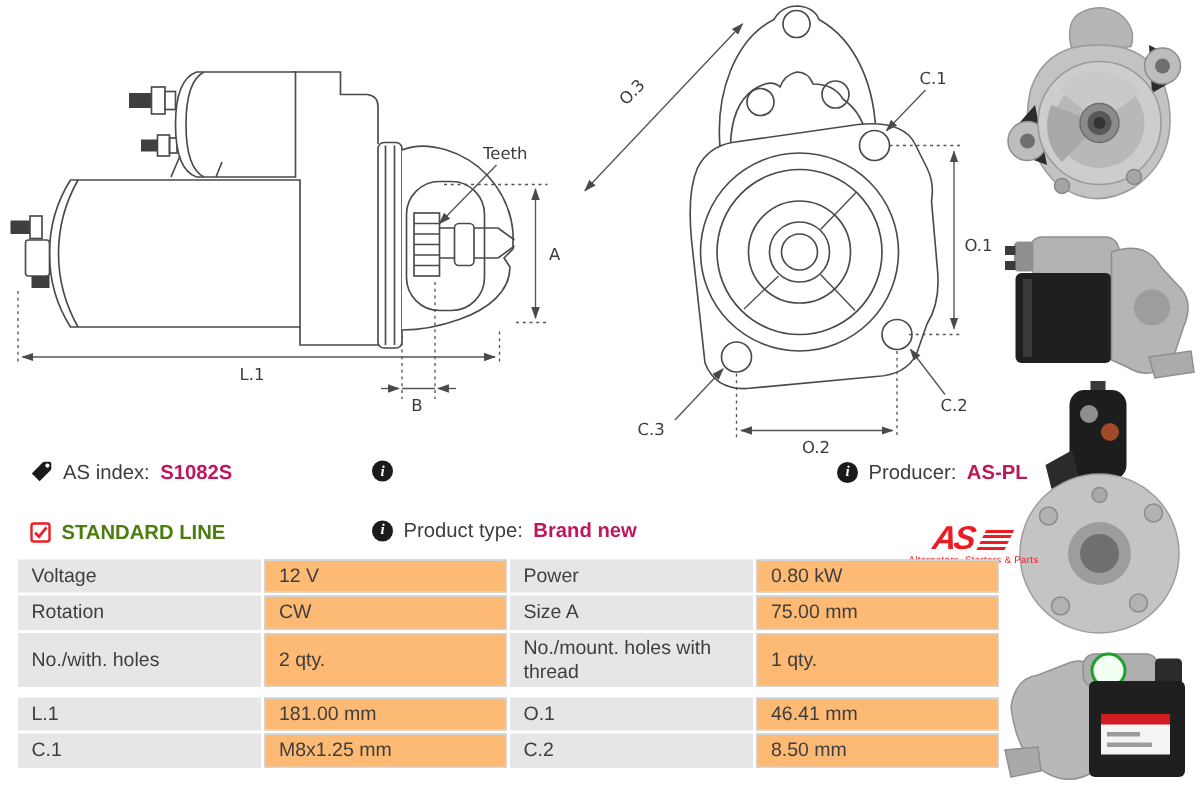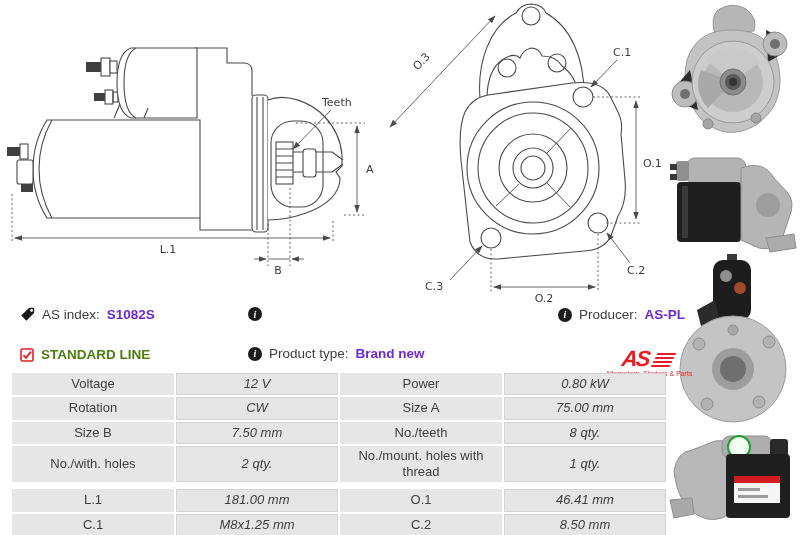--- a/index.html
+++ b/index.html
@@ -16,38 +16,38 @@
   .photo { flex:0 0 auto; }
   .photo svg { display:block; }
 
   
   .info { position:absolute; left:0; top:307px; width:700px; height:60px; font-size:13.5px; }
   .info-col { position:absolute; top:0; display:flex; flex-direction:column; gap:25px; }
   .col1 { left:20px;  width:215px; }
   .col2 { left:248px; width:230px; }
   .col3 { left:558px; width:140px; }
   .info-line { display:flex; align-items:center; gap:7px; white-space:nowrap; }
-  .bold { font-weight:bold; color:#6d28d9; }
+  .bold { font-weight:bold; color:#be185d; }
   .red  { color:#4d7c0f; font-weight:bold; }
   .info-icon { display:inline-flex; align-items:center; justify-content:center;
                width:14px; height:14px; border-radius:50%; background:#1b1b1b; color:#fff;
                font-size:10px; font-weight:bold; font-family:"Liberation Serif",serif; font-style:italic; flex:0 0 auto; }
   .as-logo { margin-top:2px; margin-left:auto; width:98px; text-align:center; line-height:1; }
   .as-logo-top { display:flex; align-items:flex-end; justify-content:center; height:20px; }
   .as-logo-text { color:#ed1c24; font-weight:bold; font-style:italic; font-size:22px; letter-spacing:-2px; transform:skewX(-8deg); line-height:0.85; }
   .as-logo-stripes { width:26px; height:15px; margin-left:2px; margin-bottom:1px;
       background:repeating-linear-gradient(180deg,#ed1c24 0 2px,#fff 2px 4px);
       clip-path:polygon(28% 0,100% 0,72% 100%,0 100%); }
   .as-logo-tagline { margin-top:2px; font-size:6.5px; color:#ed1c24; white-space:nowrap; letter-spacing:0.2px; }
 
   
   .spec { position:absolute; left:10px; top:371px; width:658px; border-collapse:separate; border-spacing:2px; table-layout:fixed; }
-  .spec td { height:21px; padding:2px 9px; font-size:13px; text-align:center; vertical-align:middle; color:#3e3e3e; line-height:1.25; }
+  .spec td { height:21px; padding:2px 9px; font-size:13px; text-align:left; vertical-align:middle; color:#3e3e3e; line-height:1.25; }
   .spec td.lbl { background:#e6e6e6; }
-  .spec td.val { background:#e5e5e5; border:1px solid #d4d4d4;font-style:italic; }
+  .spec td.val { background:#fdba74; border:1px solid #d4d4d4; }
   .spec tr.tall td { height:34px; }
   .spec tr.spacer td { height:3px; padding:0; background:transparent; border:none; }
 </style>
 </head>
 <body>
 
 <div class="page">
 
   <svg class="svg-side" viewBox="0 0 385 300">
     <defs>
@@ -279,26 +279,20 @@
         <td class="val">12 V</td>
         <td class="lbl">Power</td>
         <td class="val">0.80 kW</td>
       </tr>
       <tr>
         <td class="lbl">Rotation</td>
         <td class="val">CW</td>
         <td class="lbl">Size A</td>
         <td class="val">75.00 mm</td>
       </tr>
-      <tr>
-        <td class="lbl">Size B</td>
-        <td class="val">7.50 mm</td>
-        <td class="lbl">No./teeth</td>
-        <td class="val">8 qty.</td>
-      </tr>
       <tr class="tall">
         <td class="lbl">No./with. holes</td>
         <td class="val">2 qty.</td>
         <td class="lbl">No./mount. holes with thread</td>
         <td class="val">1 qty.</td>
       </tr>
       <tr class="spacer">
           <td colspan="4"></td>
         </tr>
       <tr>

